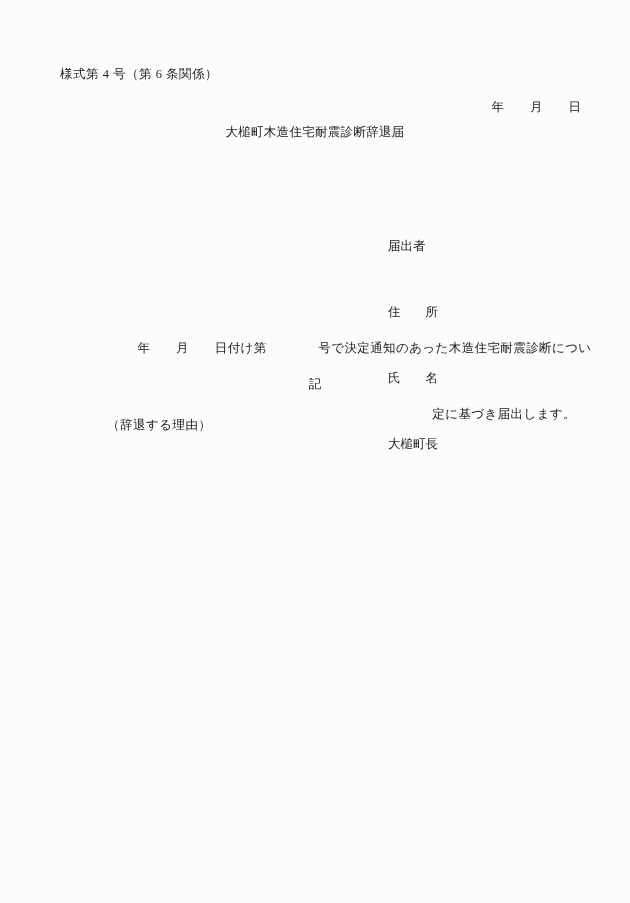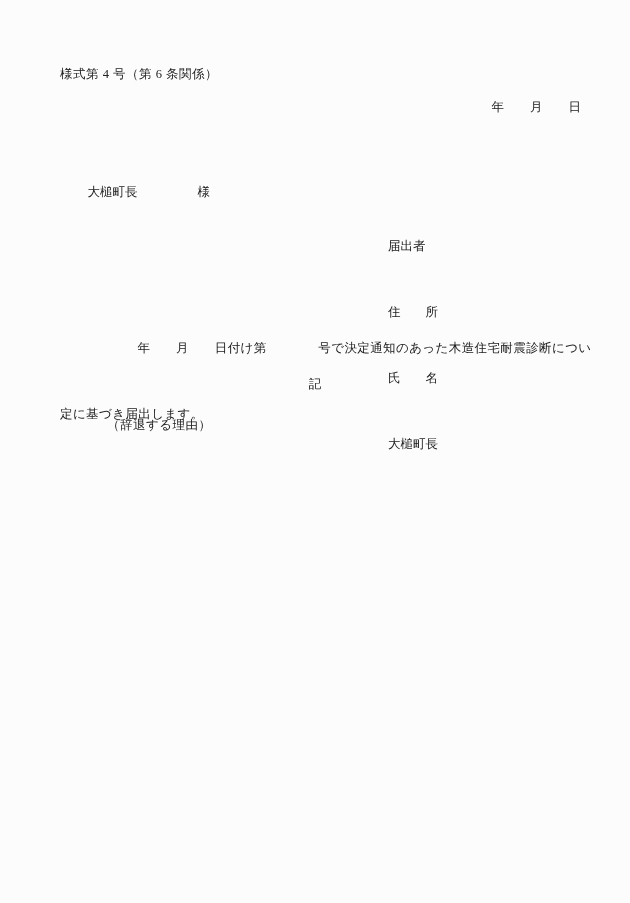--- a/index.html
+++ b/index.html
@@ -34,41 +34,39 @@
 
   .doc-title { left: 0; right: 0; top: 124px; text-align: center; letter-spacing: 0.3px; }
 
   .addressee { left: 75px; top: 169px; }
   .addressee .honorific { display: inline-block; margin-left: 60px; }
 
   .declarant { left: 388px; top: 191px; line-height: 22px; }
   .declarant div { height: 22px; }
 
   .body-text { left: 60px; top: 293px; width: 516px; line-height: 22px; letter-spacing: 0.4px; }
-  .body-text div { height: 22px; white-space: pre; }
+  .body-text div { height: 22px; white-space: pre; text-align: right; }
 
   .record-heading { left: 0; right: 0; top: 376px; text-align: center; }
 
   .reason { left: 75px; top: 417px; letter-spacing: 0.5px; margin-left: 32px; }
 </style>
 </head>
 <body>
 
 <div class="page">
 
   <div class="abs form-number">様式第 4 号（第 6 条関係）</div>
 
   <div class="abs date-line">
     <span>年</span><span class="gap">月</span><span class="gap">日</span>
   </div>
 
+  <div class="abs doc-title">大槌町木造住宅耐震診断辞退届</div>
 
-  <div class="abs addressee">
-    <span>大槌町長</span><span class="honorific">様</span>
-  </div>
 
   <div class="abs declarant">
     <div>届出者</div>
     <div>住　　所</div>
     <div>氏　　名</div>
     <div>大槌町長</div>
   </div>
 
   <div class="abs body-text">
     <div>　　　　　　年　　月　　日付け第　　　　号で決定通知のあった木造住宅耐震診断につい</div>

